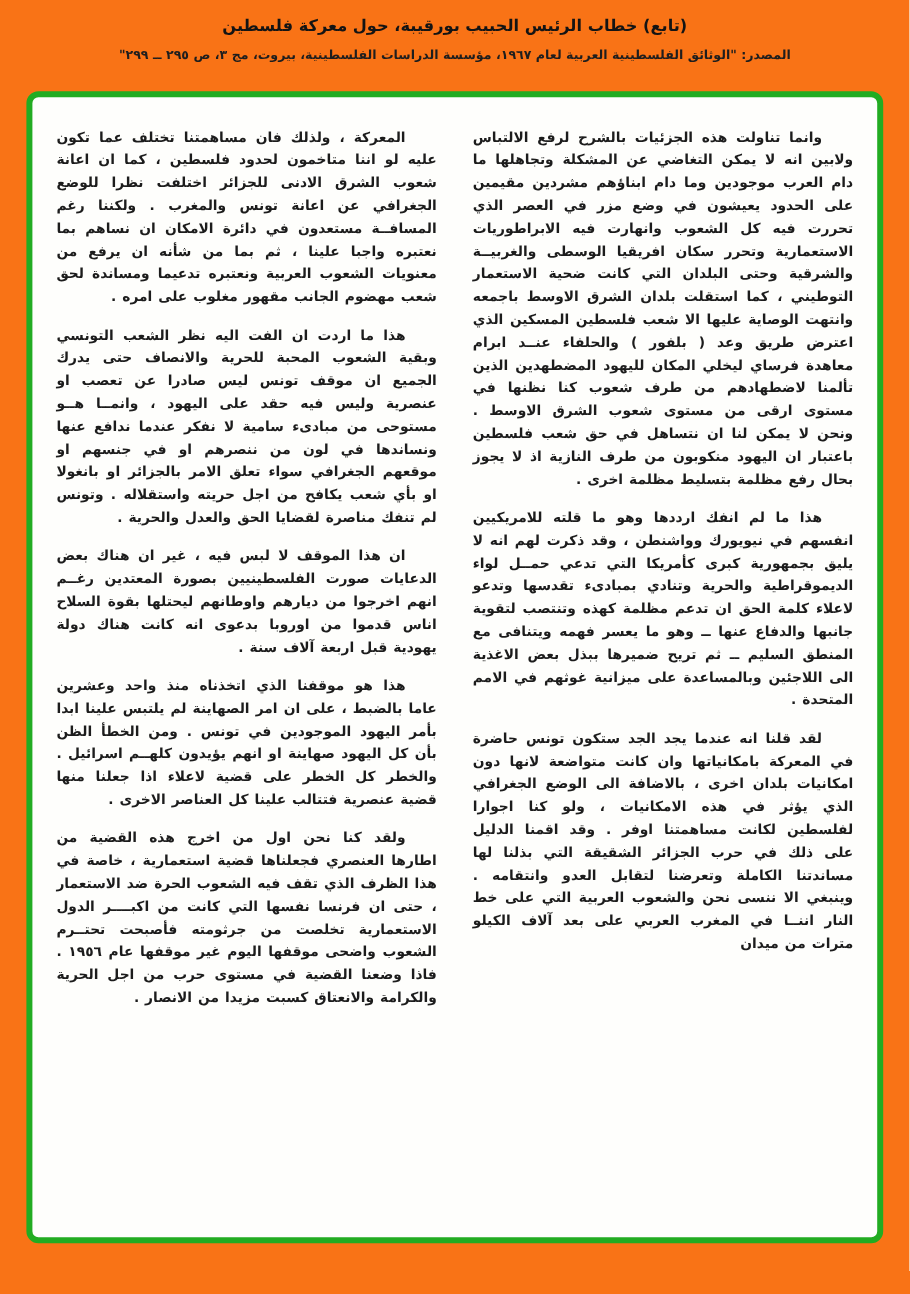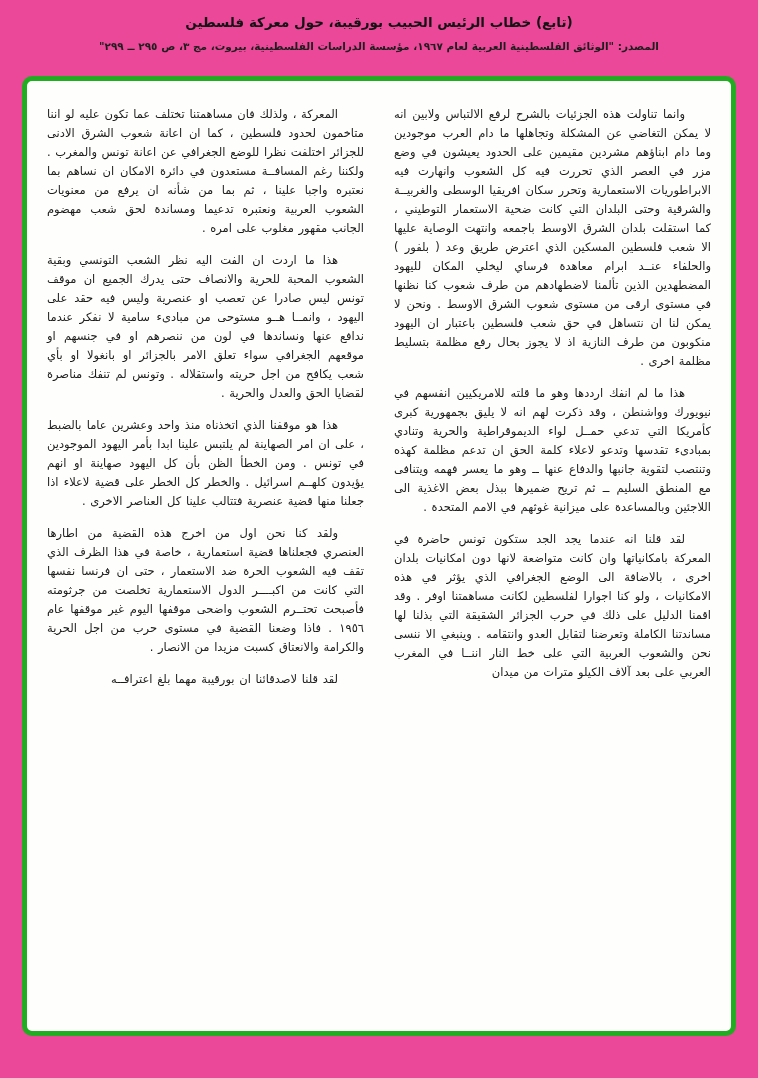--- a/index.html
+++ b/index.html
@@ -6,21 +6,21 @@
     margin: 0;
     padding: 0;
     background: #fbfbf9;
     font-family: "DejaVu Sans", sans-serif;
   }
   .page {
     position: relative;
     width: 758px;
     height: 1078px;
     margin: 0 auto;
-    background: #ec4899;
+    background: #f97316;
     overflow: hidden;
   }
   .header {
     text-align: center;
     padding-top: 14px;
     direction: rtl;
   }
   .doc-title {
     font-size: 13.5px;
     font-weight: bold;
@@ -45,20 +45,21 @@
   }
   .columns {
     display: flex;
     gap: 30px;
     height: 100%;
     direction: rtl;
   }
   .col {
     flex: 1 1 0;
     min-width: 0;
+    font-weight: bold;
   }
   .col p {
     margin: 0 0 13px 0;
     font-size: 11.5px;
     line-height: 19px;
     text-align: justify;
     text-indent: 26px;
     color: #1c1c1c;
     word-spacing: 1px;
   }
@@ -78,21 +79,21 @@
 
       <div class="col">
         <p>وانما تناولت هذه الجزئيات بالشرح لرفع الالتباس ولابين انه لا يمكن التغاضي عن المشكلة وتجاهلها ما دام العرب موجودين وما دام ابناؤهم مشردين مقيمين على الحدود يعيشون في وضع مزر في العصر الذي تحررت فيه كل الشعوب وانهارت فيه الابراطوريات الاستعمارية وتحرر سكان افريقيا الوسطى والغربيــة والشرقية وحتى البلدان التي كانت ضحية الاستعمار التوطيني ، كما استقلت بلدان الشرق الاوسط باجمعه وانتهت الوصاية عليها الا شعب فلسطين المسكين الذي اعترض طريق وعد ( بلفور ) والحلفاء عنــد ابرام معاهدة فرساي ليخلي المكان لليهود المضطهدين الذين تألمنا لاضطهادهم من طرف شعوب كنا نظنها في مستوى ارقى من مستوى شعوب الشرق الاوسط . ونحن لا يمكن لنا ان نتساهل في حق شعب فلسطين باعتبار ان اليهود منكوبون من طرف النازية اذ لا يجوز بحال رفع مظلمة بتسليط مظلمة اخرى .</p>
         <p>هذا ما لم انفك ارددها وهو ما قلته للامريكيين انفسهم في نيويورك وواشنطن ، وقد ذكرت لهم انه لا يليق بجمهورية كبرى كأمريكا التي تدعي حمــل لواء الديموقراطية والحرية وتنادي بمبادىء تقدسها وتدعو لاعلاء كلمة الحق ان تدعم مظلمة كهذه وتنتصب لتقوية جانبها والدفاع عنها ــ وهو ما يعسر فهمه ويتنافى مع المنطق السليم ــ ثم تريح ضميرها ببذل بعض الاغذية الى اللاجئين وبالمساعدة على ميزانية غوثهم في الامم المتحدة .</p>
         <p>لقد قلنا انه عندما يجد الجد ستكون تونس حاضرة في المعركة بامكانياتها وان كانت متواضعة لانها دون امكانيات بلدان اخرى ، بالاضافة الى الوضع الجغرافي الذي يؤثر في هذه الامكانيات ، ولو كنا اجوارا لفلسطين لكانت مساهمتنا اوفر . وقد اقمنا الدليل على ذلك في حرب الجزائر الشقيقة التي بذلنا لها مساندتنا الكاملة وتعرضنا لتقابل العدو وانتقامه . وينبغي الا ننسى نحن والشعوب العربية التي على خط النار اننــا في المغرب العربي على بعد آلاف الكيلو مترات من ميدان</p>
       </div>
 
       <div class="col">
         <p>المعركة ، ولذلك فان مساهمتنا تختلف عما تكون عليه لو اننا متاخمون لحدود فلسطين ، كما ان اعانة شعوب الشرق الادنى للجزائر اختلفت نظرا للوضع الجغرافي عن اعانة تونس والمغرب . ولكننا رغم المسافــة مستعدون في دائرة الامكان ان نساهم بما نعتبره واجبا علينا ، ثم بما من شأنه ان يرفع من معنويات الشعوب العربية ونعتبره تدعيما ومساندة لحق شعب مهضوم الجانب مقهور مغلوب على امره .</p>
         <p>هذا ما اردت ان الفت اليه نظر الشعب التونسي وبقية الشعوب المحبة للحرية والانصاف حتى يدرك الجميع ان موقف تونس ليس صادرا عن تعصب او عنصرية وليس فيه حقد على اليهود ، وانمــا هــو مستوحى من مبادىء سامية لا نفكر عندما ندافع عنها ونساندها في لون من ننصرهم او في جنسهم او موقعهم الجغرافي سواء تعلق الامر بالجزائر او بانغولا او بأي شعب يكافح من اجل حريته واستقلاله . وتونس لم تنفك مناصرة لقضايا الحق والعدل والحرية .</p>
+        <p>ان هذا الموقف لا لبس فيه ، غير ان هناك بعض الدعايات صورت الفلسطينيين بصورة المعتدين رغــم انهم اخرجوا من ديارهم واوطانهم ليحتلها بقوة السلاح اناس قدموا من اوروبا بدعوى انه كانت هناك دولة يهودية قبل اربعة آلاف سنة .</p>
         <p>هذا هو موقفنا الذي اتخذناه منذ واحد وعشرين عاما بالضبط ، على ان امر الصهاينة لم يلتبس علينا ابدا بأمر اليهود الموجودين في تونس . ومن الخطأ الظن بأن كل اليهود صهاينة او انهم يؤيدون كلهــم اسرائيل . والخطر كل الخطر على قضية لاعلاء اذا جعلنا منها قضية عنصرية فتتالب علينا كل العناصر الاخرى .</p>
         <p>ولقد كنا نحن اول من اخرج هذه القضية من اطارها العنصري فجعلناها قضية استعمارية ، خاصة في هذا الظرف الذي تقف فيه الشعوب الحرة ضد الاستعمار ، حتى ان فرنسا نفسها التي كانت من اكبــــر الدول الاستعمارية تخلصت من جرثومته فأصبحت تحتــرم الشعوب واضحى موقفها اليوم غير موقفها عام ١٩٥٦ . فاذا وضعنا القضية في مستوى حرب من اجل الحرية والكرامة والانعتاق كسبت مزيدا من الانصار .</p>
-        <p>لقد قلنا لاصدقائنا ان بورقيبة مهما بلغ اعترافــه</p>
       </div>
 
     </div>
   </div>
 
 </div>
 
 </body></html>

